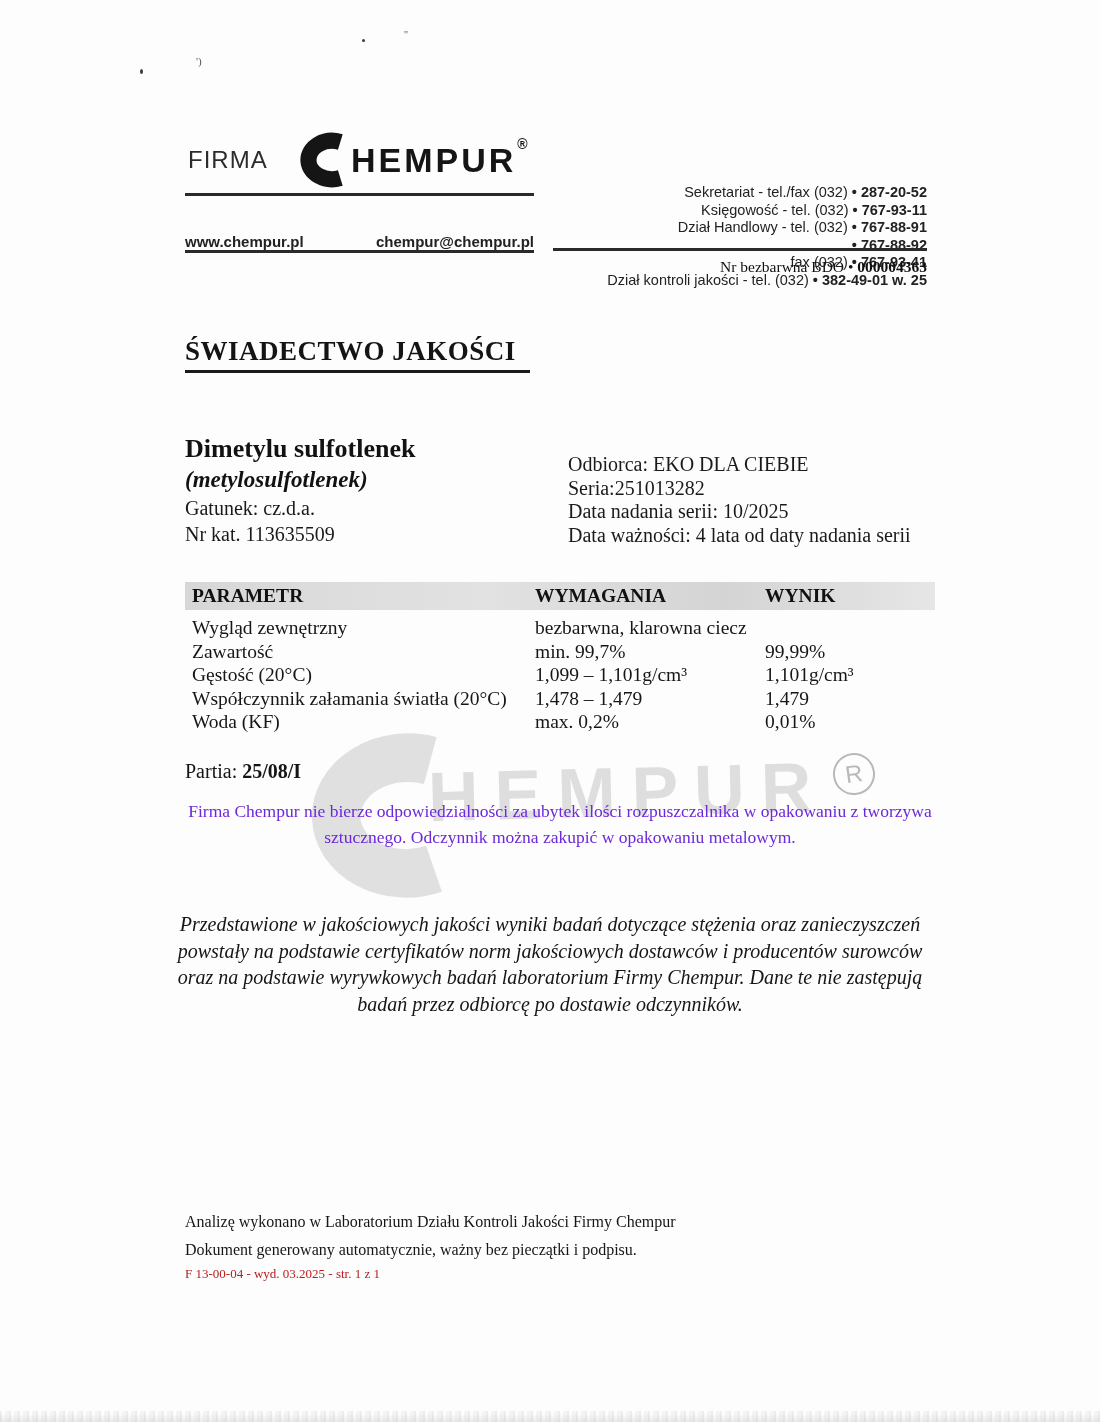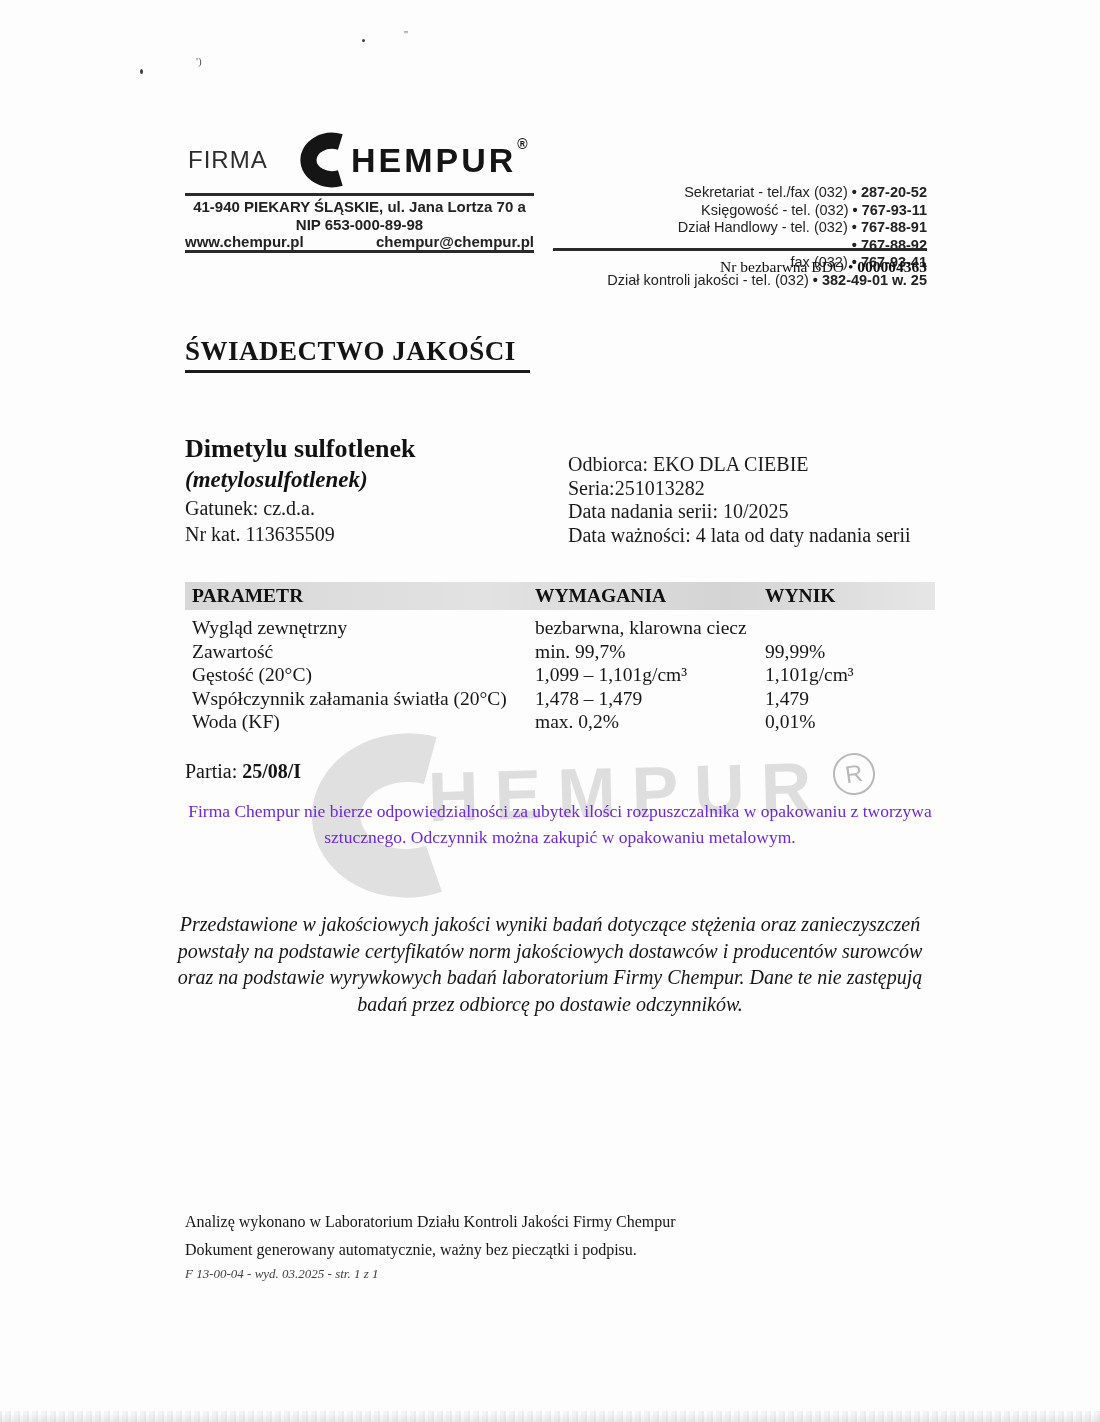--- a/index.html
+++ b/index.html
@@ -124,21 +124,21 @@
   
   .disclaimer {
     left:185px; top:799px; width:750px; text-align:center;
     font-size:17.5px; line-height:25.5px; color:#6d28d9; z-index:2;
   }
   .note {
     left:140px; top:911px; width:820px; text-align:center;
     font-style:italic; font-size:20px; line-height:26.5px; color:#151515;
   }
   .bottom-block { left:185px; top:1208px; font-size:16px; line-height:27.5px; color:#161616; }
-  .form-ref { left:185px; top:1266px; font-size:13px; color:#404040;font-style:italic; }
+  .form-ref { left:185px; top:1266px; font-size:13px; color:#b91c1c; }
 
   
   .speck { position:absolute; background:#3a3a46; border-radius:50%; }
   .mark-text { position:absolute; color:#55555f; font-size:11px; font-family:"Liberation Serif", serif; }
   .bottom-noise {
     left:0; bottom:0; width:1100px; height:11px; opacity:0.65;
     background:
       repeating-linear-gradient(90deg, rgba(120,120,130,0.18) 0 2px, rgba(255,255,255,0) 2px 5px, rgba(150,150,160,0.12) 5px 9px),
       linear-gradient(0deg, rgba(140,140,150,0.25), rgba(255,255,255,0) 80%);
   }
@@ -165,24 +165,20 @@
   <div class="abs logo z1">
     <svg class="logo-c" viewBox="0 0 100 90" aria-hidden="true">
       <path d="M86 16 A38 31 0 1 0 86 74" fill="none" stroke="#151515" stroke-width="26"></path>
     </svg>
     <span class="logo-text">HEMPUR</span>
     <span class="logo-reg">®</span>
   </div>
 
   <div class="abs hrule rule1 z1"></div>
 
-  <div class="abs addr-block z1">
-    <div>41-940 PIEKARY ŚLĄSKIE, ul. Jana Lortza 70 a</div>
-    <div>NIP 653-000-89-98</div>
-  </div>
 
   <div class="abs www-row z1">
     <span>www.chempur.pl</span>
     <span>chempur@chempur.pl</span>
   </div>
 
   <div class="abs hrule rule2 z1"></div>
 
   <div class="abs contact-block z1">
     <div><span>Sekretariat - tel./fax (032) </span><b>• 287-20-52</b></div>

